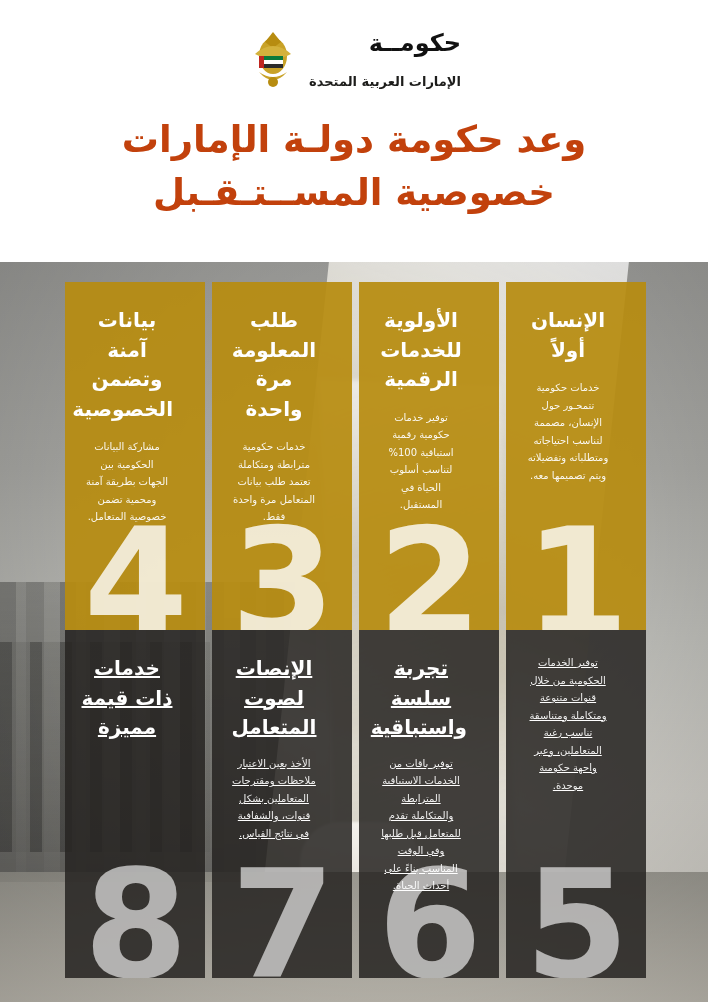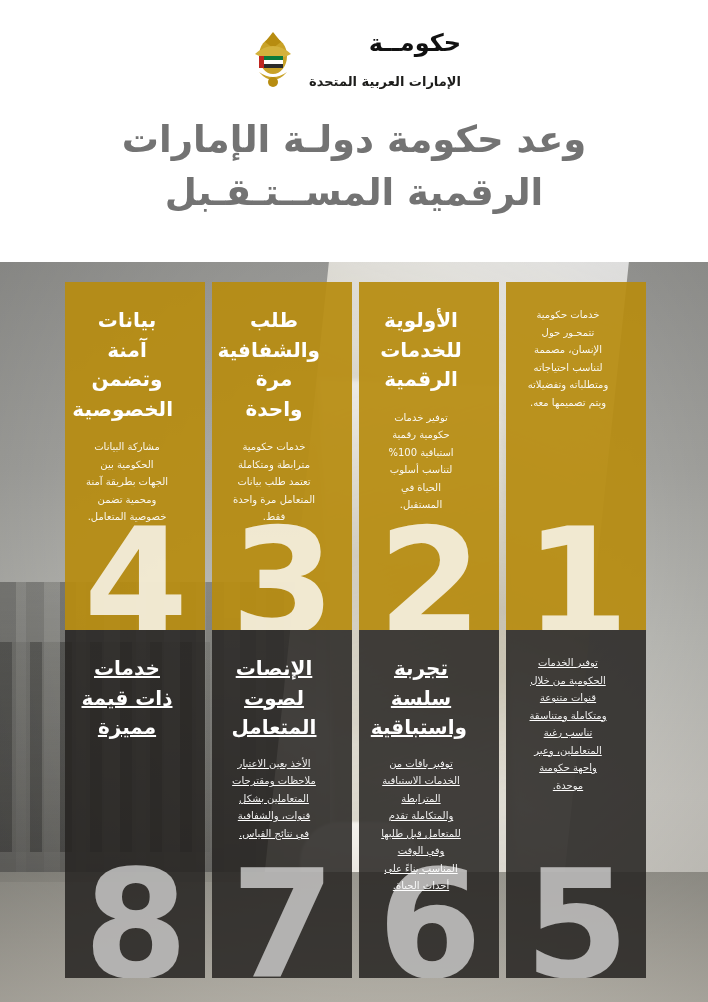--- a/index.html
+++ b/index.html
@@ -47,21 +47,21 @@
     color: #111;
   }
   .logo-text .l2 {
     font-size: 13px; font-weight: bold; color: #1d1d1b; margin-top: 16px;
   }
 
   .title-block {
     text-align: center;
     margin-top: 22px;
     direction: rtl;
-    color: #737373;
+    color: #c2410c;
   }
   .title-line {
     font-size: 37px;
     font-weight: bold;
     letter-spacing: 1px;
     line-height: 1.42;
     white-space: nowrap;
   }
 
   
@@ -201,53 +201,55 @@
           <rect x="16" y="38" width="20" height="4" fill="#2b2b2b"></rect>
           <rect x="12" y="30" width="5" height="12" fill="#c0261f"></rect>
           <path d="M12 46 q14 10 28 0 q-14 16 -28 0 Z" fill="#c9a227"></path>
           <circle cx="26" cy="56" r="5" fill="#b78c10"></circle>
         </svg>
       </div>
     </div>
 
     <div class="title-block">
       <div class="title-line">وعد حكومة دولـة الإمارات</div>
-      <div class="title-line">الرقمية المســتـقـبل</div>
+      <div class="title-line">خصوصية المســتـقـبل</div>
     </div>
   </div>
 
   <div class="photo">
     <div class="ph-sky"></div>
     <div class="ph-city"></div>
     <div class="ph-city2"></div>
     <div class="ph-flag"></div>
     <div class="ph-flag2"></div>
     <div class="ph-person"></div>
     <div class="ph-ground"></div>
     <div class="ph-vignette"></div>
   </div>
 
   <div class="grid">
 
     <div class="card gold">
+      <div class="card-title">الإنسان
+أولاً</div>
       <div class="card-desc">خدمات حكومية تتمحـور حول الإنسان، مصممة لتناسب احتياجاته ومتطلباته وتفضيلاته ويتم تصميمها معه.</div>
       <div class="card-num">1</div>
     </div>
 
     <div class="card gold">
       <div class="card-title">الأولوية
 للخدمات
 الرقمية</div>
       <div class="card-desc">توفير خدمات حكومية رقمية استباقية 100% لتناسب أسلوب الحياة في المستقبل.</div>
       <div class="card-num">2</div>
     </div>
 
     <div class="card gold">
       <div class="card-title">طلب
-والشفافية
+المعلومة
 مرة واحدة</div>
       <div class="card-desc">خدمات حكومية مترابطة ومتكاملة تعتمد طلب بيانات المتعامل مرة واحدة فقط.</div>
       <div class="card-num">3</div>
     </div>
 
     <div class="card gold">
       <div class="card-title">بيانات آمنة
 وتضمن
 الخصوصية</div>
       <div class="card-desc">مشاركة البيانات الحكومية بين الجهات بطريقة آمنة ومحمية تضمن خصوصية المتعامل.</div>

